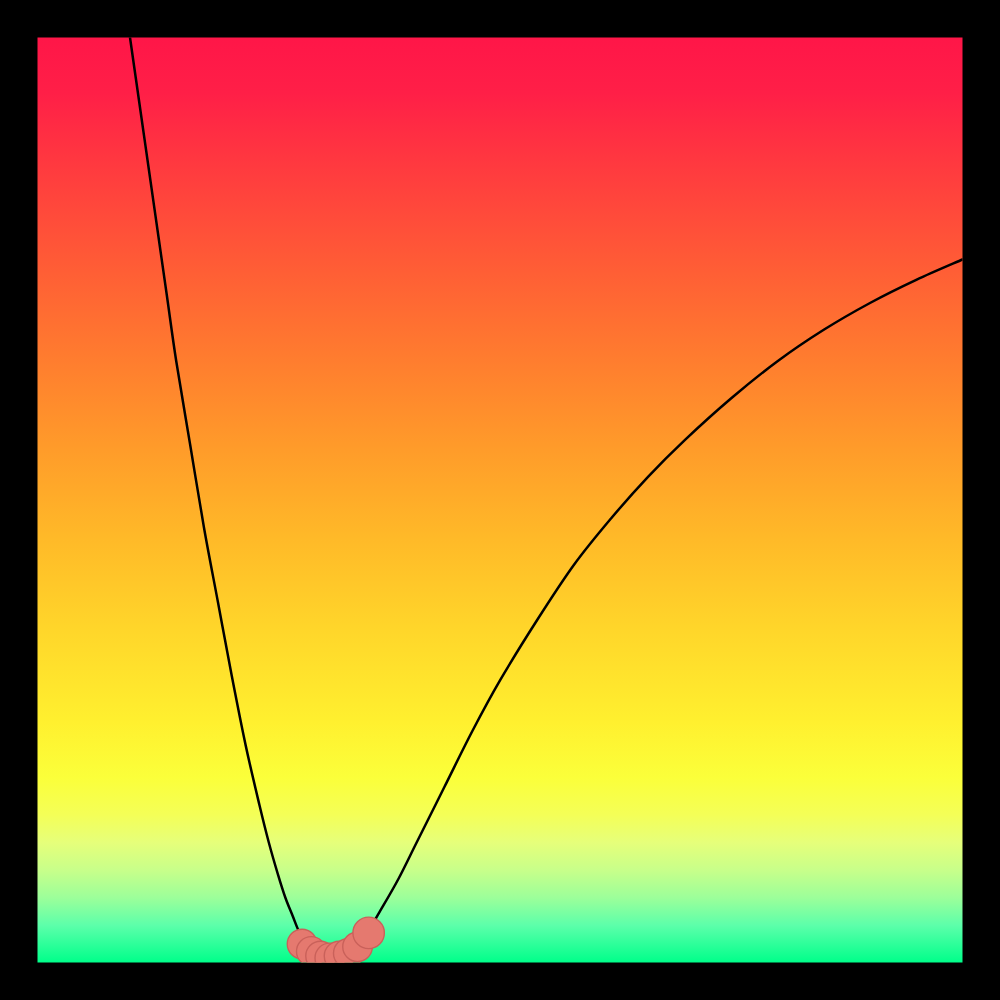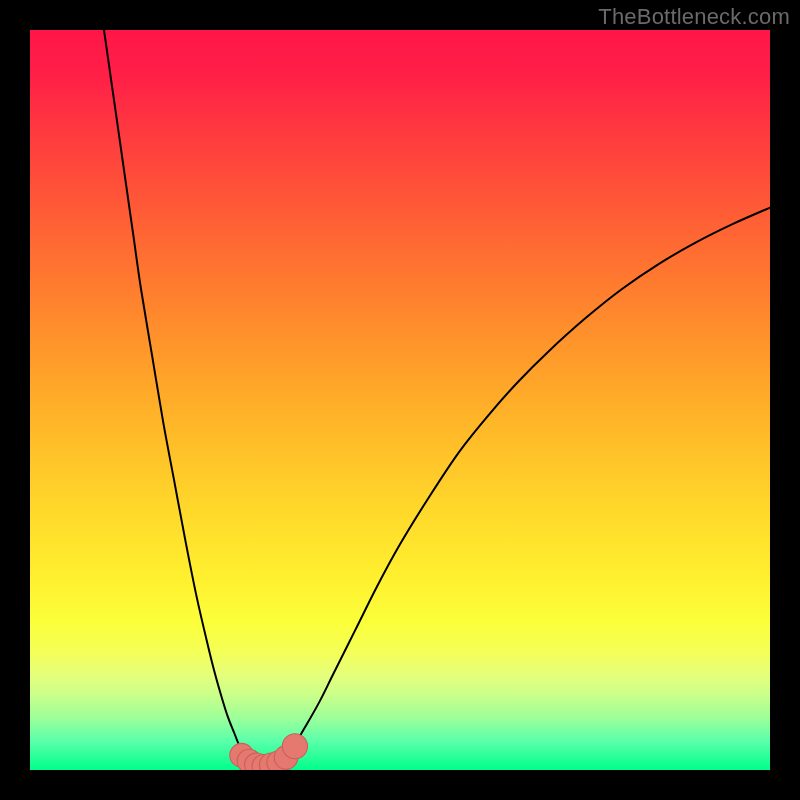--- a/index.html
+++ b/index.html
@@ -60,21 +60,20 @@
     color: #6a6a6a;
     font-size: 22px;
     letter-spacing: 0.2px;
     user-select: none;
   }
 </style>
 </head>
 <body>
 
 <div class="stage">
-  <div class="watermark">TheBottleneck.com</div>
 
   <div class="plot-area">
     <div class="gradient-bg"></div>
     <svg class="curve-svg" viewBox="0 0 100 100" preserveAspectRatio="none">
       <path id="curve-left" fill="none" stroke="#000000" stroke-width="0.28" stroke-linecap="round" vector-effect="non-scaling-stroke" transform="scale(1)" d="M 10.000 0.000 C 10.167 1.167, 10.667 4.667, 11.000 7.000 C 11.333 9.333, 11.667 11.667, 12.000 14.000 C 12.333 16.333, 12.667 18.667, 13.000 21.000 C 13.333 23.333, 13.667 25.667, 14.000 28.000 C 14.333 30.333, 14.583 32.333, 15.000 35.000 C 15.417 37.667, 16.000 41.000, 16.500 44.000 C 17.000 47.000, 17.500 50.167, 18.000 53.000 C 18.500 55.833, 19.000 58.333, 19.500 61.000 C 20.000 63.667, 20.500 66.417, 21.000 69.000 C 21.500 71.583, 22.000 74.167, 22.500 76.500 C 23.000 78.833, 23.583 81.250, 24.000 83.000 C 24.417 84.750, 24.667 85.750, 25.000 87.000 C 25.333 88.250, 25.700 89.500, 26.000 90.500 C 26.300 91.500, 26.533 92.250, 26.800 93.000 C 27.067 93.750, 27.367 94.417, 27.600 95.000 C 27.833 95.583, 28.000 96.067, 28.200 96.500 C 28.400 96.933, 28.600 97.283, 28.800 97.600 C 29.000 97.917, 29.200 98.167, 29.400 98.400 C 29.600 98.633, 29.900 98.900, 30.000 99.000" style="stroke-width: 2px;"></path>
       <path id="curve-floor" fill="none" stroke="#000000" stroke-width="0.28" stroke-linecap="round" vector-effect="non-scaling-stroke" d="M 30.000 99.000 C 30.133 99.075, 30.533 99.350, 30.800 99.450 C 31.067 99.550, 31.333 99.583, 31.600 99.600 C 31.867 99.617, 32.133 99.592, 32.400 99.550 C 32.667 99.508, 32.933 99.458, 33.200 99.350 C 33.467 99.242, 33.867 98.975, 34.000 98.900" style="stroke-width: 2px;"></path>
       <path id="curve-right" fill="none" stroke="#000000" stroke-width="0.28" stroke-linecap="round" vector-effect="non-scaling-stroke" d="M 34.000 98.900 C 34.250 98.583, 35.000 97.733, 35.500 97.000 C 36.000 96.267, 36.417 95.500, 37.000 94.500 C 37.583 93.500, 38.333 92.250, 39.000 91.000 C 39.667 89.750, 40.167 88.667, 41.000 87.000 C 41.833 85.333, 43.000 83.000, 44.000 81.000 C 45.000 79.000, 46.000 76.917, 47.000 75.000 C 48.000 73.083, 48.833 71.500, 50.000 69.500 C 51.167 67.500, 52.667 65.083, 54.000 63.000 C 55.333 60.917, 56.667 58.833, 58.000 57.000 C 59.333 55.167, 60.667 53.583, 62.000 52.000 C 63.333 50.417, 64.667 48.917, 66.000 47.500 C 67.333 46.083, 68.500 44.917, 70.000 43.500 C 71.500 42.083, 73.333 40.417, 75.000 39.000 C 76.667 37.583, 78.333 36.233, 80.000 35.000 C 81.667 33.767, 83.333 32.650, 85.000 31.600 C 86.667 30.550, 88.333 29.600, 90.000 28.700 C 91.667 27.800, 93.333 26.983, 95.000 26.200 C 96.667 25.417, 99.167 24.367, 100.000 24.000" style="stroke-width: 2px;"></path>
       <g id="markers">
           <circle cx="28.600" cy="98.000" r="1.60" fill="#e5796f" stroke="#c9615a" stroke-width="0.15"></circle>
           <circle cx="29.600" cy="98.800" r="1.60" fill="#e5796f" stroke="#c9615a" stroke-width="0.15"></circle>

